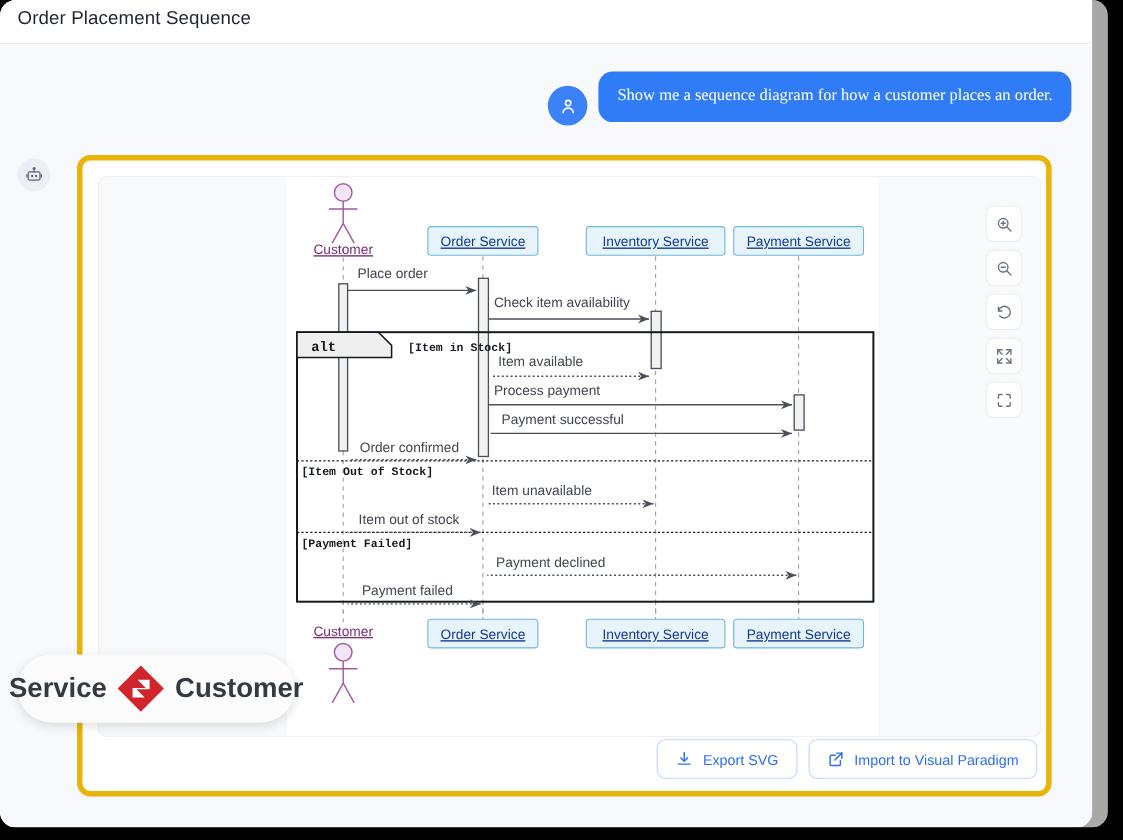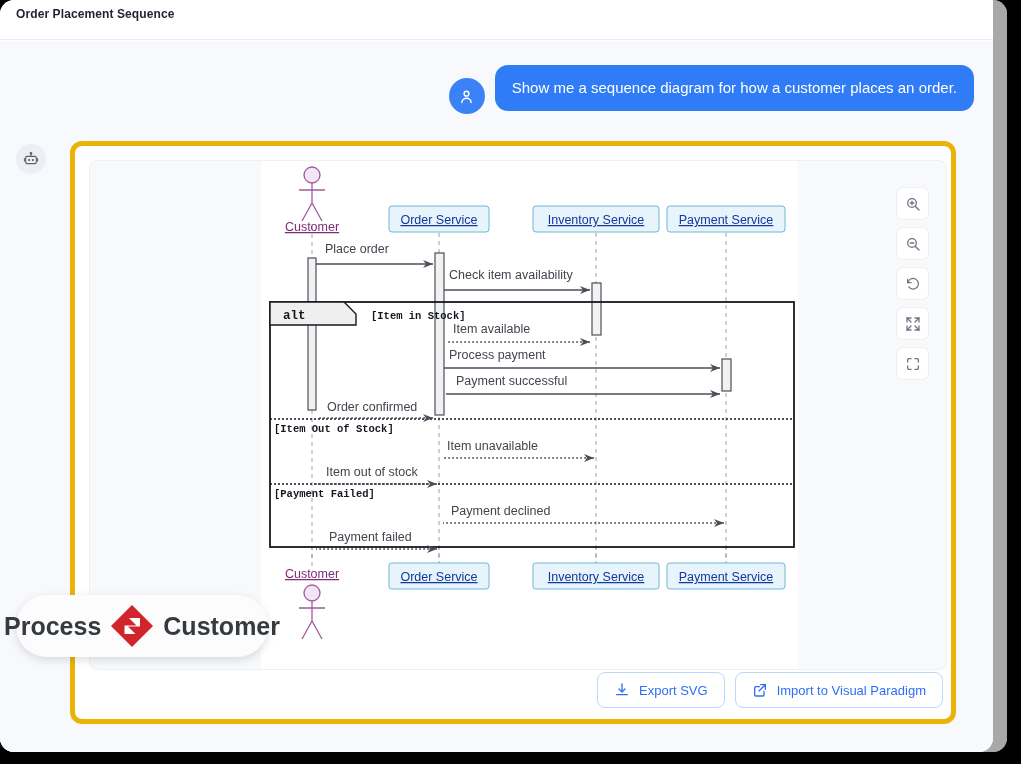--- a/index.html
+++ b/index.html
@@ -33,23 +33,22 @@
 
   
   #app-header {
     position: absolute; left: 0; top: 0;
     width: 993px; height: 40px;
     background: #ffffff;
     border-bottom: 1px solid #e8eaee;
   }
   #page-title {
     position: absolute; left: 16px; top: 7px;
-    font-size: 12px; color: #1f2430;
+    font-size: 17px; color: #1f2430;
     letter-spacing: 0.1px;
-    font-weight: bold;
   }
 
   
   #app-body {
     position: absolute; left: 0; top: 41px;
     width: 993px; height: 711px;
     background: #f7f9fc;
   }
 
   
@@ -63,20 +62,21 @@
     display: flex; align-items: center; justify-content: center;
     flex: 0 0 auto; margin-top: 13px;
   }
   #user-bubble {
     background: #2f7cf6; color: #ffffff;
     border-radius: 13px;
     padding: 13px 17px;
     font-size: 15px; line-height: 1.3;
     max-width: 520px;
     white-space: nowrap;
+    font-family: Liberation Serif, serif;
   }
 
   
   #bot-row {
     position: absolute; left: 16px; top: 100px;
     width: 960px;
   }
   #bot-avatar {
     position: absolute; left: 0; top: 3px;
     width: 30px; height: 30px; border-radius: 50%;
@@ -427,21 +427,21 @@
                 <path d="M18 14v5.5A1.5 1.5 0 0 1 16.5 21h-11A1.5 1.5 0 0 1 4 19.5v-11A1.5 1.5 0 0 1 5.5 7H11"></path>
               </svg>
               <span>Import to Visual Paradigm</span>
             </div>
 
           </div>
         </div>
       </div>
 
       <div id="vp-watermark">
-        <span class="vp-word">Process</span>
+        <span class="vp-word">Service</span>
         <span id="vp-logo">
           <svg width="46" height="46" viewBox="0 0 46 46">
             <polygon points="23,2 44,23 23,44 2,23" fill="#d0252b"></polygon>
             <path d="M31 15 L20 15 L27.5 22.5 L15.5 22.5 L15.5 31 L26.5 31 L19 23.5 L31 23.5 Z" fill="#ffffff"></path>
           </svg>
         </span>
         <span class="vp-word">Customer</span>
       </div>
 
     </div>

